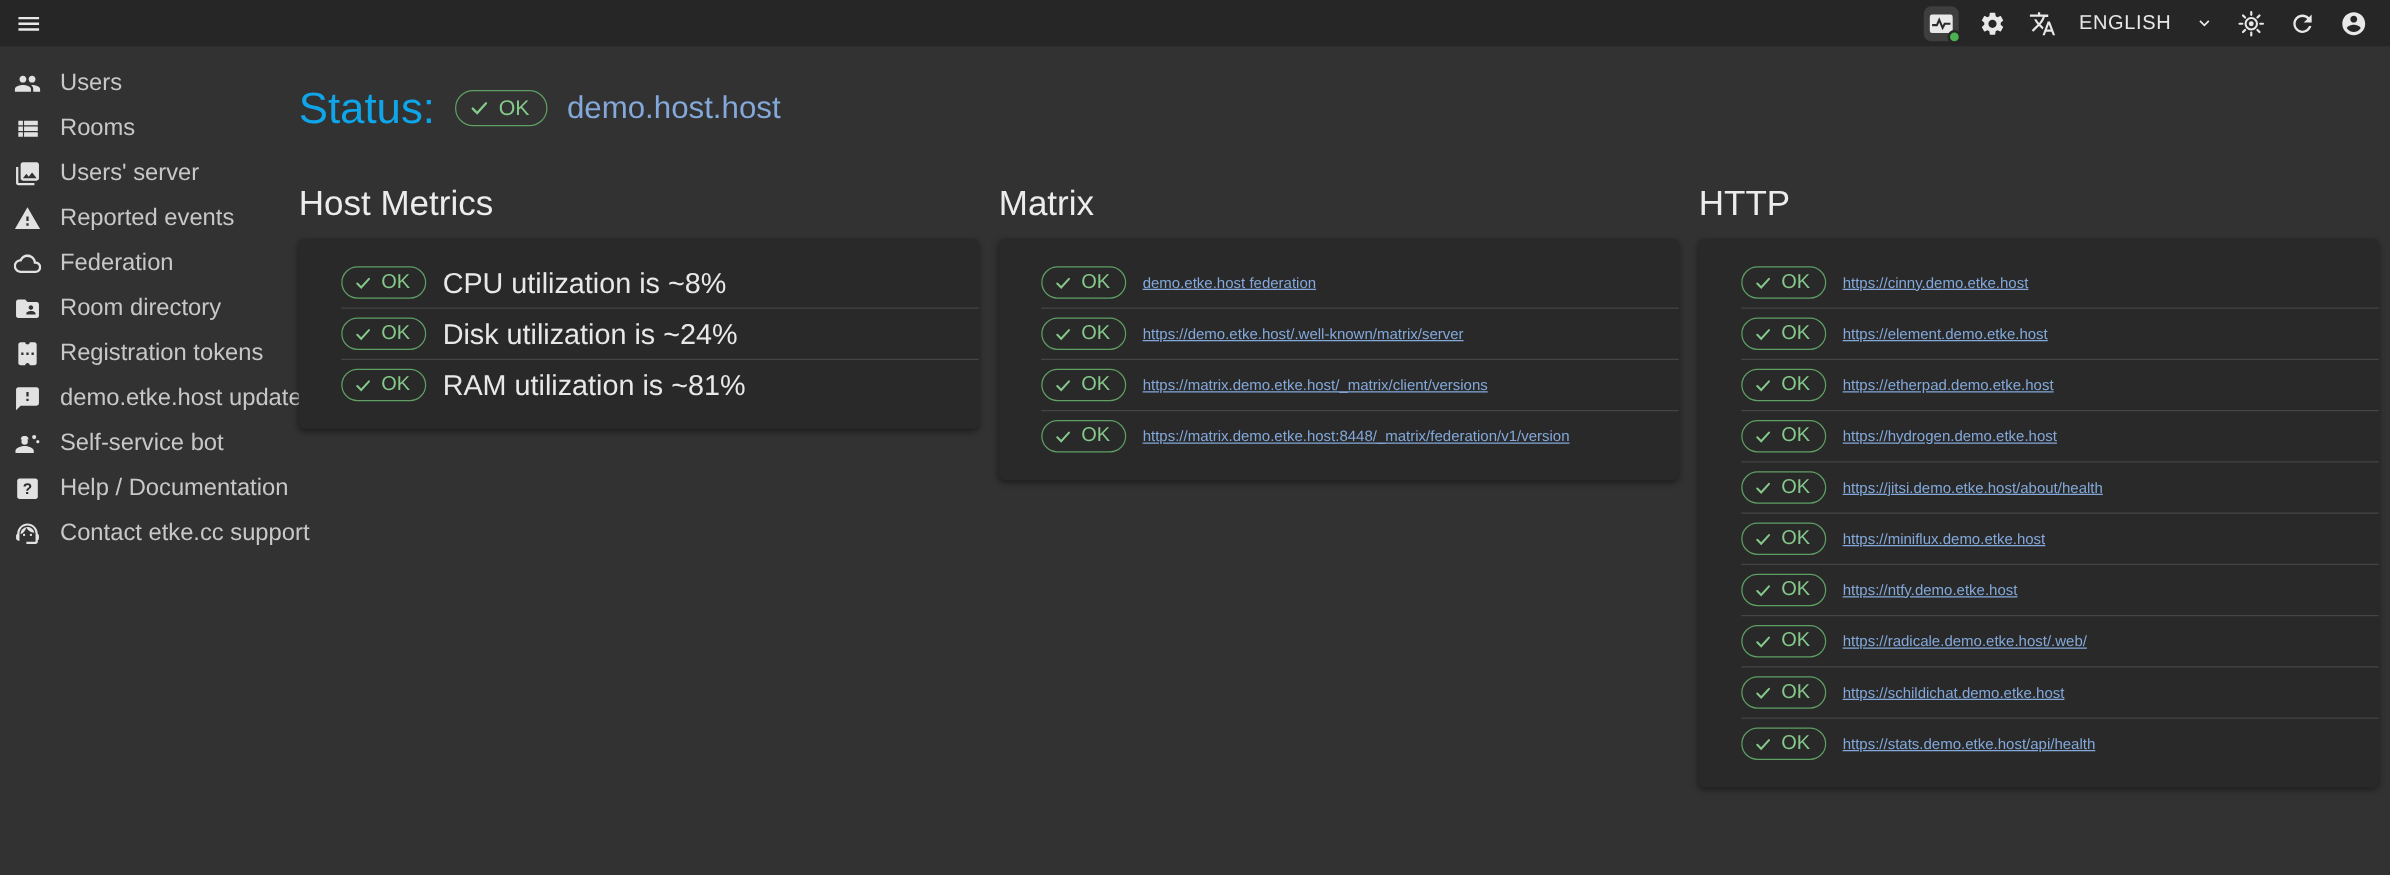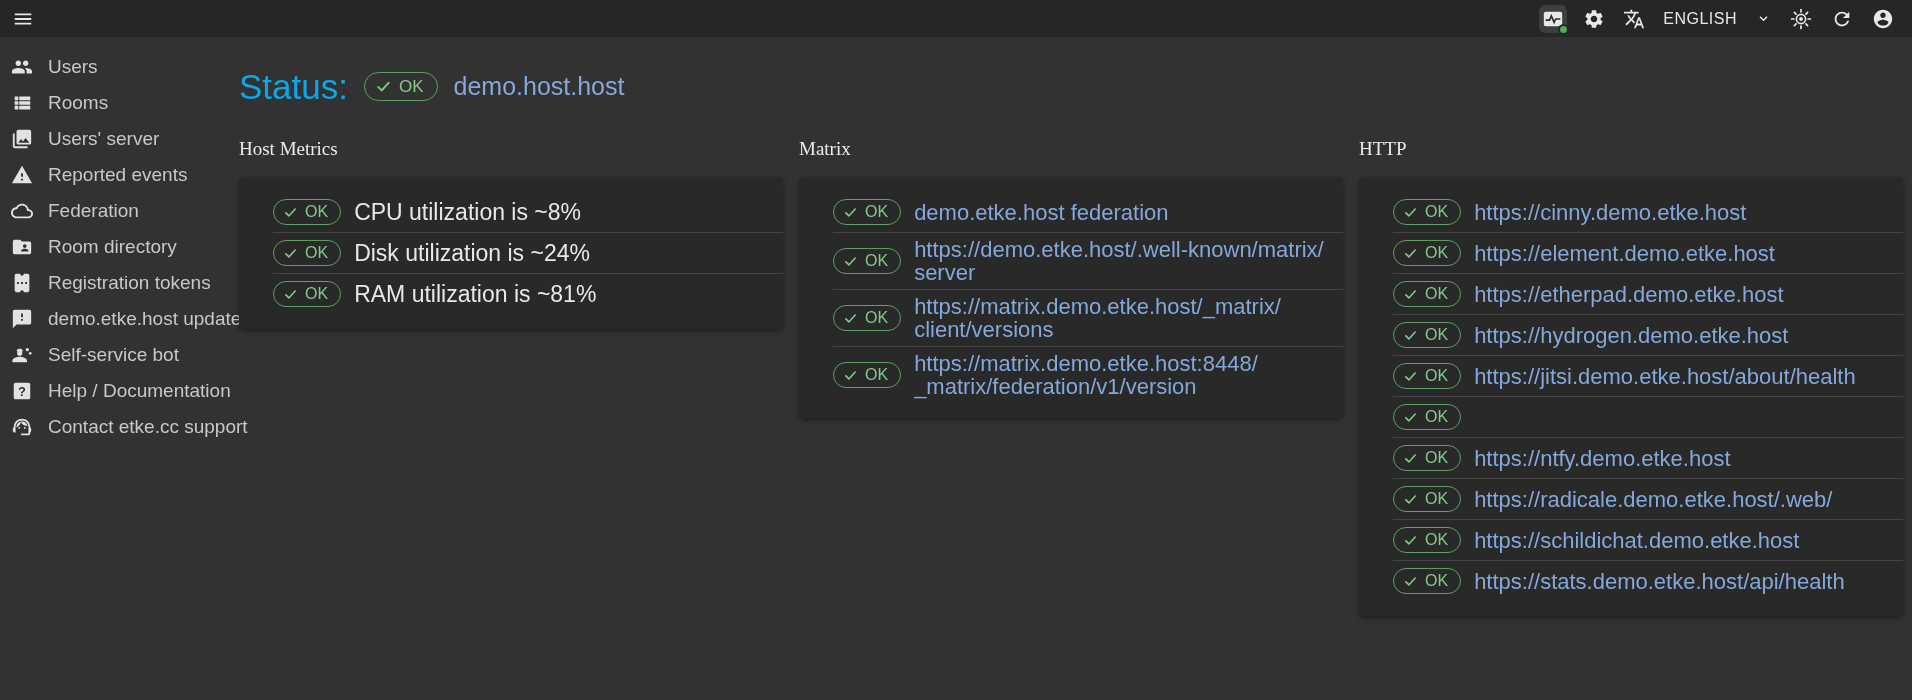--- a/index.html
+++ b/index.html
@@ -59,33 +59,33 @@
     border:1px solid var(--success-border); color:var(--success-green);
     border-radius:14px; height:26px; padding:0 12px 0 9px;
     font-size:16px; line-height:1; flex-shrink:0; white-space:nowrap;
   }
   .chip svg{width:15px; height:15px; display:block;}
   .chip-lg{height:29px; border-radius:15px; font-size:17px; padding:0 13px 0 10px;}
   .chip-lg svg{width:17px; height:17px;}
   
   .columns{display:flex; gap:16px; margin-top:25px;}
   .col{width:544px; flex-shrink:0;}
-  .col-title{font-size:19px; font-weight:400; color:#ececec; margin:3px 0 15px 0; line-height:27px;font-family:Liberation Serif, serif;}
+  .col-title{font-size:28px; font-weight:400; color:#ececec; margin:17px 0 15px 0; line-height:27px;}
   .card{
     background:var(--card-bg); border-radius:5px; padding:15px 0;
     box-shadow:0 2px 5px rgba(0,0,0,.4);
   }
   .row{
     display:flex; align-items:center; min-height:40px;
     padding:5px 14px 5px 34px; gap:13px;
   }
   .divider{height:1px; background:var(--divider); margin-left:34px;}
   .row-text{font-size:23px; color:#e8e8e8; line-height:23px;}
   .row-link{
-    font-size:22px; color:var(--link-blue); 
+    font-size:12px; color:var(--link-blue); text-decoration:underline;
     cursor:pointer; line-height:23px; min-width:0; overflow-wrap:break-word;
   }
 </style>
 </head>
 <body>
 
 <header class="appbar">
   <button class="icon-btn">
     <span style="display:inline-flex;">
       <svg viewBox="0 0 24 24">
@@ -427,20 +427,21 @@
           <div class="divider"></div>
           <div class="row">
             <span class="chip">
               <span style="display:inline-flex">
                 <svg viewBox="0 0 24 24">
                   <path fill="none" stroke="currentColor" stroke-width="2.6" stroke-linecap="round" d="M4.5 12.5l5 5L19.5 6.5"></path>
                 </svg>
               </span>
               <span>OK</span>
             </span>
+            <a class="row-link">https:/​/​miniflux.demo.etke.host</a>
           </div>
           <div class="divider"></div>
           <div class="row">
             <span class="chip">
               <span style="display:inline-flex">
                 <svg viewBox="0 0 24 24">
                   <path fill="none" stroke="currentColor" stroke-width="2.6" stroke-linecap="round" d="M4.5 12.5l5 5L19.5 6.5"></path>
                 </svg>
               </span>
               <span>OK</span>

